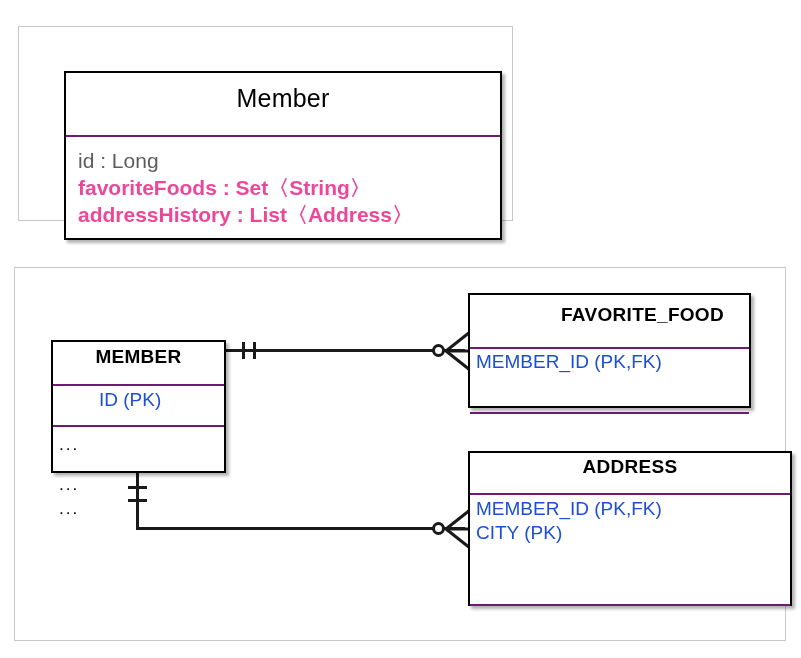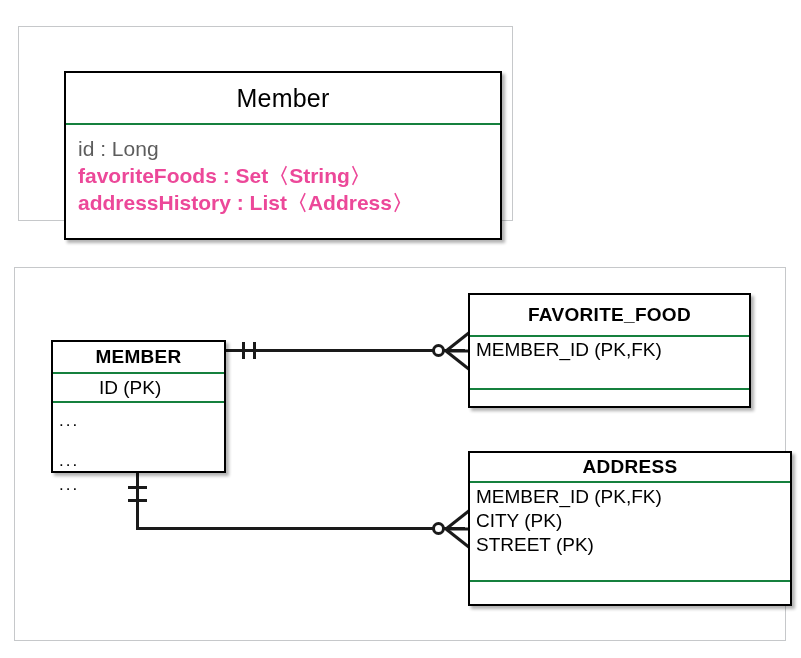--- a/index.html
+++ b/index.html
@@ -30,21 +30,21 @@
     position: absolute;
     background: #ffffff;
     border: 2px solid #000000;
     box-sizing: border-box;
     box-shadow: 3px 3px 3px rgba(0,0,0,0.30);
   }
   .compartment {
     box-sizing: border-box;
     width: 100%;
   }
-  .compartment + .compartment { border-top: 2px solid #15803d; }
+  .compartment + .compartment { border-top: 2px solid #701a75; margin-top: 12px; }
 
   
   #uml-member { left: 45px; top: 44px; width: 438px; height: 169px; }
   #uml-member .title-comp {
     height: 50px;
     display: flex;
     align-items: center;
     justify-content: center;
   }
   .uml-title {
@@ -73,38 +73,38 @@
   }
   .erd-title {
     font-size: 19px;
     font-weight: 700;
     color: #000000;
     letter-spacing: .3px;
   }
   .erd-attr {
     font-size: 19px;
     line-height: 24px;
-    color: #000000;
+    color: #1d4ed8;
     white-space: nowrap;
     padding-left: 6px;
   }
   .erd-attr.dots {
     color: #000000;
     letter-spacing: 2px;
     font-size: 17px;
   }
 
   #erd-member { left: 50px; top: 339px; width: 175px; height: 133px; }
   #erd-member .c-title { height: 30px; }
   #erd-member .c-pk    { height: 29px; padding-top: 2px; padding-left: 40px; }
   #erd-member .c-rest  { height: 72px; padding-top: 6px; }
   #erd-member .dots-gap { height: 16px; }
 
   #erd-favorite-food { left: 467px; top: 292px; width: 283px; height: 115px; }
-  #erd-favorite-food .c-title { height: 40px; }
+  #erd-favorite-food .c-title { height: 40px; margin-left: 33px; }
   #erd-favorite-food .c-attrs { height: 53px; padding-top: 1px; }
   #erd-favorite-food .c-empty { height: 28px; }
 
   #erd-address { left: 467px; top: 450px; width: 324px; height: 155px; }
   #erd-address .c-title { height: 28px; }
   #erd-address .c-attrs { height: 99px; padding-top: 2px; }
   #erd-address .c-empty { height: 24px; }
 
   
   .conn { position: absolute; }
@@ -205,18 +205,17 @@
     <div class="compartment c-empty"></div>
   </div>
 
   <div class="box" id="erd-address" style="left:453px; top:183px;">
     <div class="compartment erd-title-comp c-title">
       <span class="erd-title">ADDRESS</span>
     </div>
     <div class="compartment c-attrs">
       <div class="erd-attr">MEMBER_ID (PK,FK)</div>
       <div class="erd-attr">CITY (PK)</div>
-      <div class="erd-attr">STREET (PK)</div>
     </div>
     <div class="compartment c-empty"></div>
   </div>
 
 </div>
 
 </body></html>

